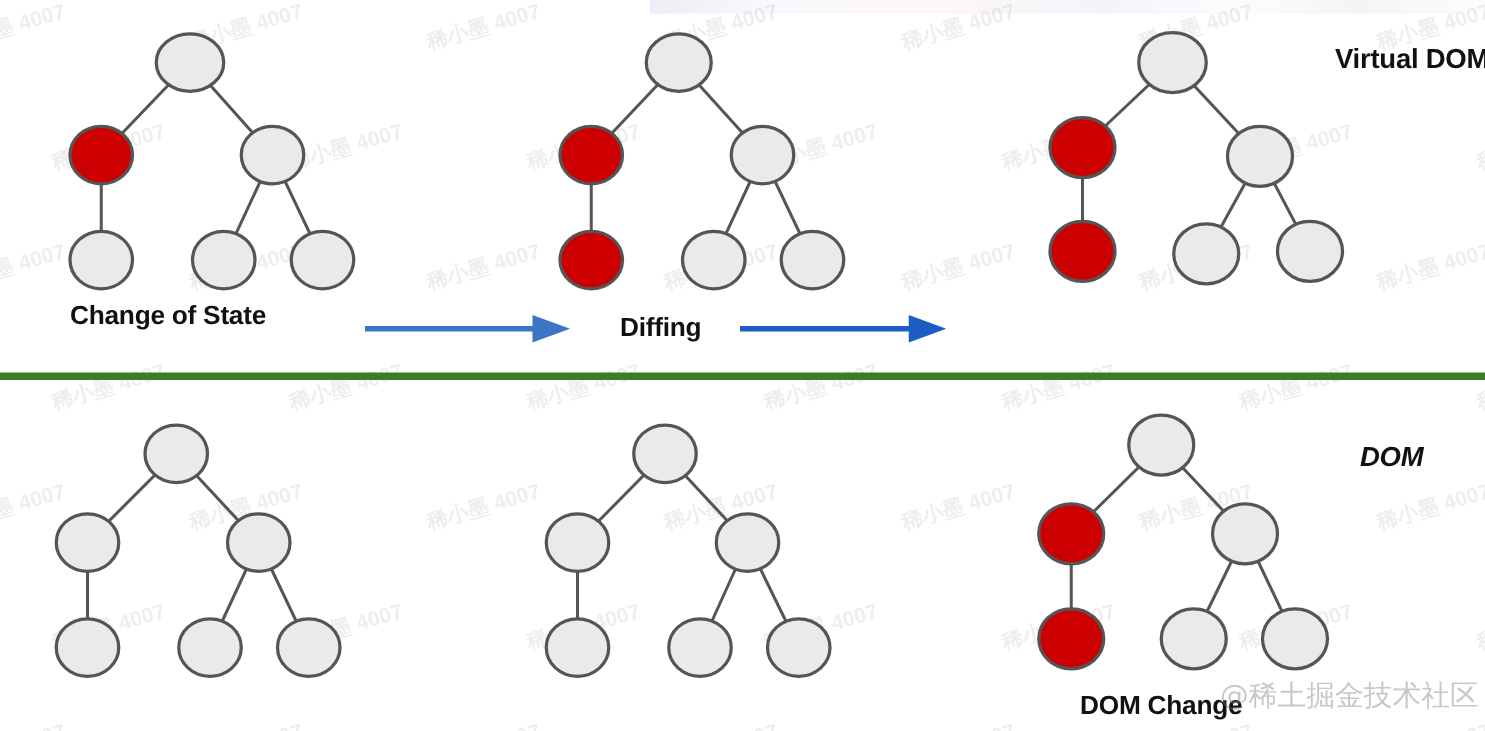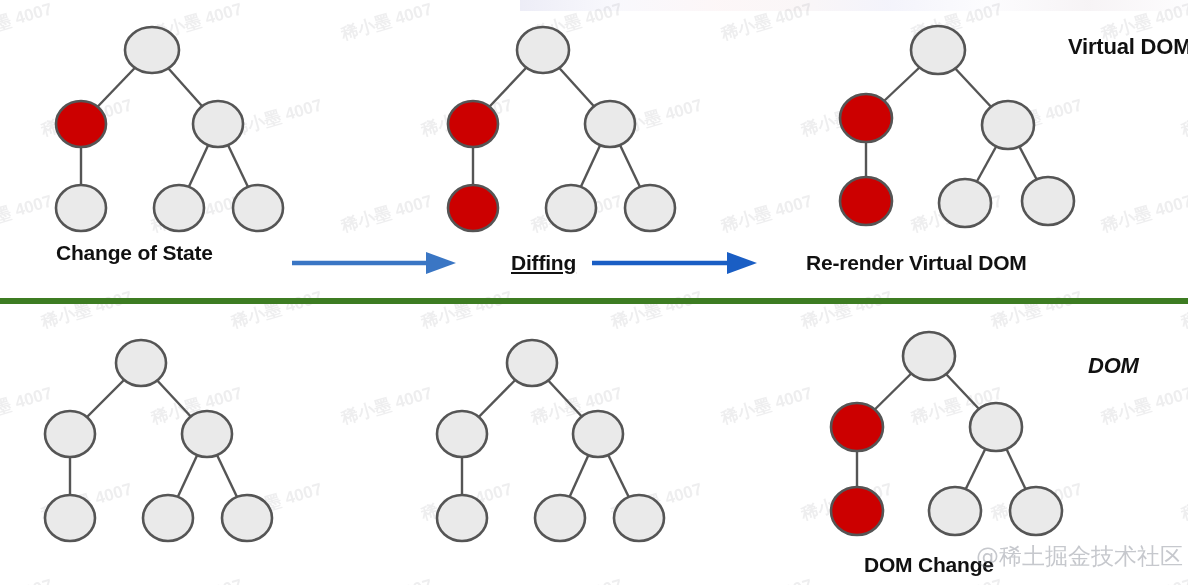--- a/index.html
+++ b/index.html
@@ -223,23 +223,22 @@
         <polygon points="456,263 426,252 426,274" fill="#3a76c4"></polygon>
       </svg>
       <svg width="1188" height="585" style="position: absolute; left: 0px; top: 0px;">
         <line x1="592" y1="263" x2="730" y2="263" stroke="#1a5ec4" stroke-width="4.5"></line>
         <polygon points="757,263 727,252 727,274" fill="#1a5ec4"></polygon>
       </svg>
     </div>
 
   <div class="label label-step" style="left:56px;  top:241px;">Change of State</div>
 
-  <div class="label label-step" style="left:511px; top:251px;text-decoration:underline;">Diffing</div>
-
-  <div class="label label-step" style="left:806px; top:251px;">Re-render Virtual DOM</div>
+  <div class="label label-step" style="left:496px; top:251px;">Diffing</div>
+
 
   <div class="label label-step" style="left:864px; top:553px;">DOM Change</div>
 
   <div class="label label-corner" style="left:1068px; top:34px;">Virtual DOM</div>
 
   <div class="label label-corner" style="left:1088px; top:353px;font-style:italic;">DOM</div>
 
   <div class="wm-brand" style="left:976px; top:541px;">@稀土掘金技术社区</div>
 
 </div>

